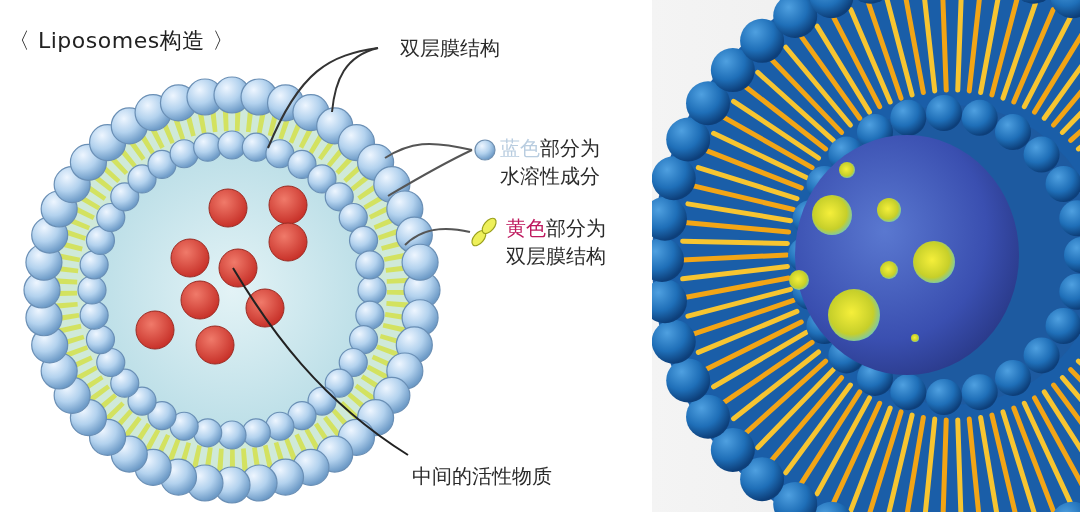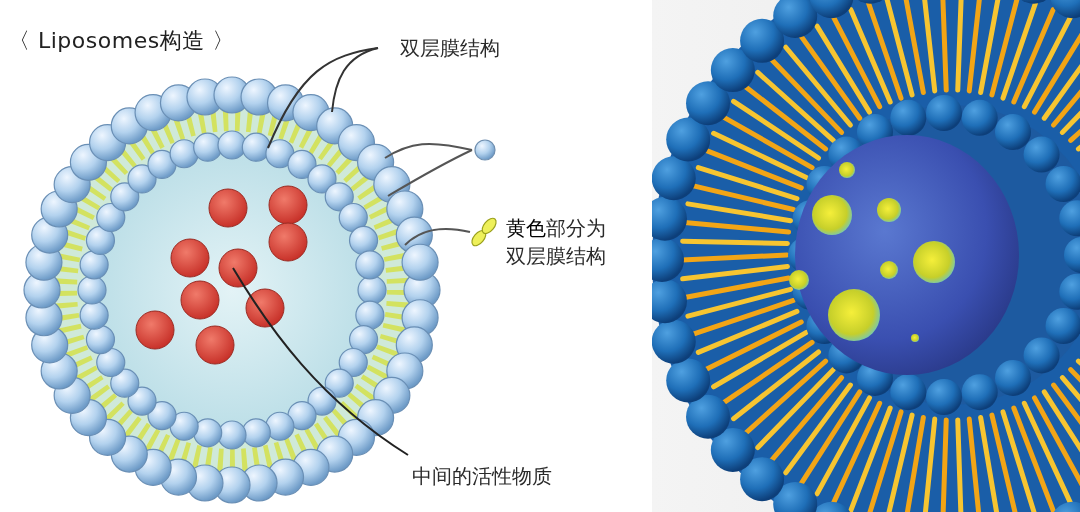--- a/index.html
+++ b/index.html
@@ -2,21 +2,21 @@
 <html><head>
 <meta charset="utf-8">
 <style>
   html,body{margin:0;padding:0;}
   body{width:1080px;height:512px;overflow:hidden;background:#ffffff;position:relative;font-family:"DejaVu Sans","Liberation Sans",sans-serif;}
   .left{position:absolute;left:0;top:0;width:652px;height:512px;background:#ffffff;}
   .right{position:absolute;left:652px;top:0;width:428px;height:512px;background:linear-gradient(90deg,#f4f4f4 0%,#e9e9e9 100%);overflow:hidden;}
   .title{position:absolute;left:8px;top:26px;font-size:22px;color:#222;letter-spacing:0.5px;white-space:nowrap;}
   .lbl{position:absolute;font-size:20px;color:#2a2a2a;line-height:28px;white-space:nowrap;}
   .hl-blue{color:#b9cde0;}
-  .hl-yellow{color:#000000;}
+  .hl-yellow{color:#be185d;}
   svg{position:absolute;left:0;top:0;}
 </style>
 </head>
 <body>
 
 <div class="left">
   <svg width="652" height="512" viewBox="0 0 652 512">
     <defs>
       <radialGradient id="hb" cx="35%" cy="30%" r="70%">
         <stop offset="0" stop-color="#eef6ff"></stop>
@@ -145,20 +145,24 @@
     <g transform="translate(484,232) rotate(-50)">
       <ellipse cx="-8" cy="0" rx="9" ry="5" fill="#eef05a" stroke="#9aa01c" stroke-width="1.2"></ellipse>
       <ellipse cx="8" cy="0" rx="9" ry="5" fill="#eef05a" stroke="#9aa01c" stroke-width="1.2"></ellipse>
     </g>
   </svg>
 
   <div class="title">〈 Liposomes构造 〉</div>
 
   <div class="lbl" style="left:400px;top:34px;">双层膜结构</div>
 
+  <div class="lbl" style="left:500px;top:134px;">
+    <span class="hl-blue">蓝色</span><span>部分为</span><br>
+    <span>水溶性成分</span>
+  </div>
 
   <div class="lbl" style="left:506px;top:214px;">
     <span class="hl-yellow">黄色</span><span>部分为</span><br>
     <span>双层膜结构</span>
   </div>
 
   <div class="lbl" style="left:412px;top:430px;margin-top:32px;">
     <span>中间的活性物质</span><br>
   </div>
 </div>

